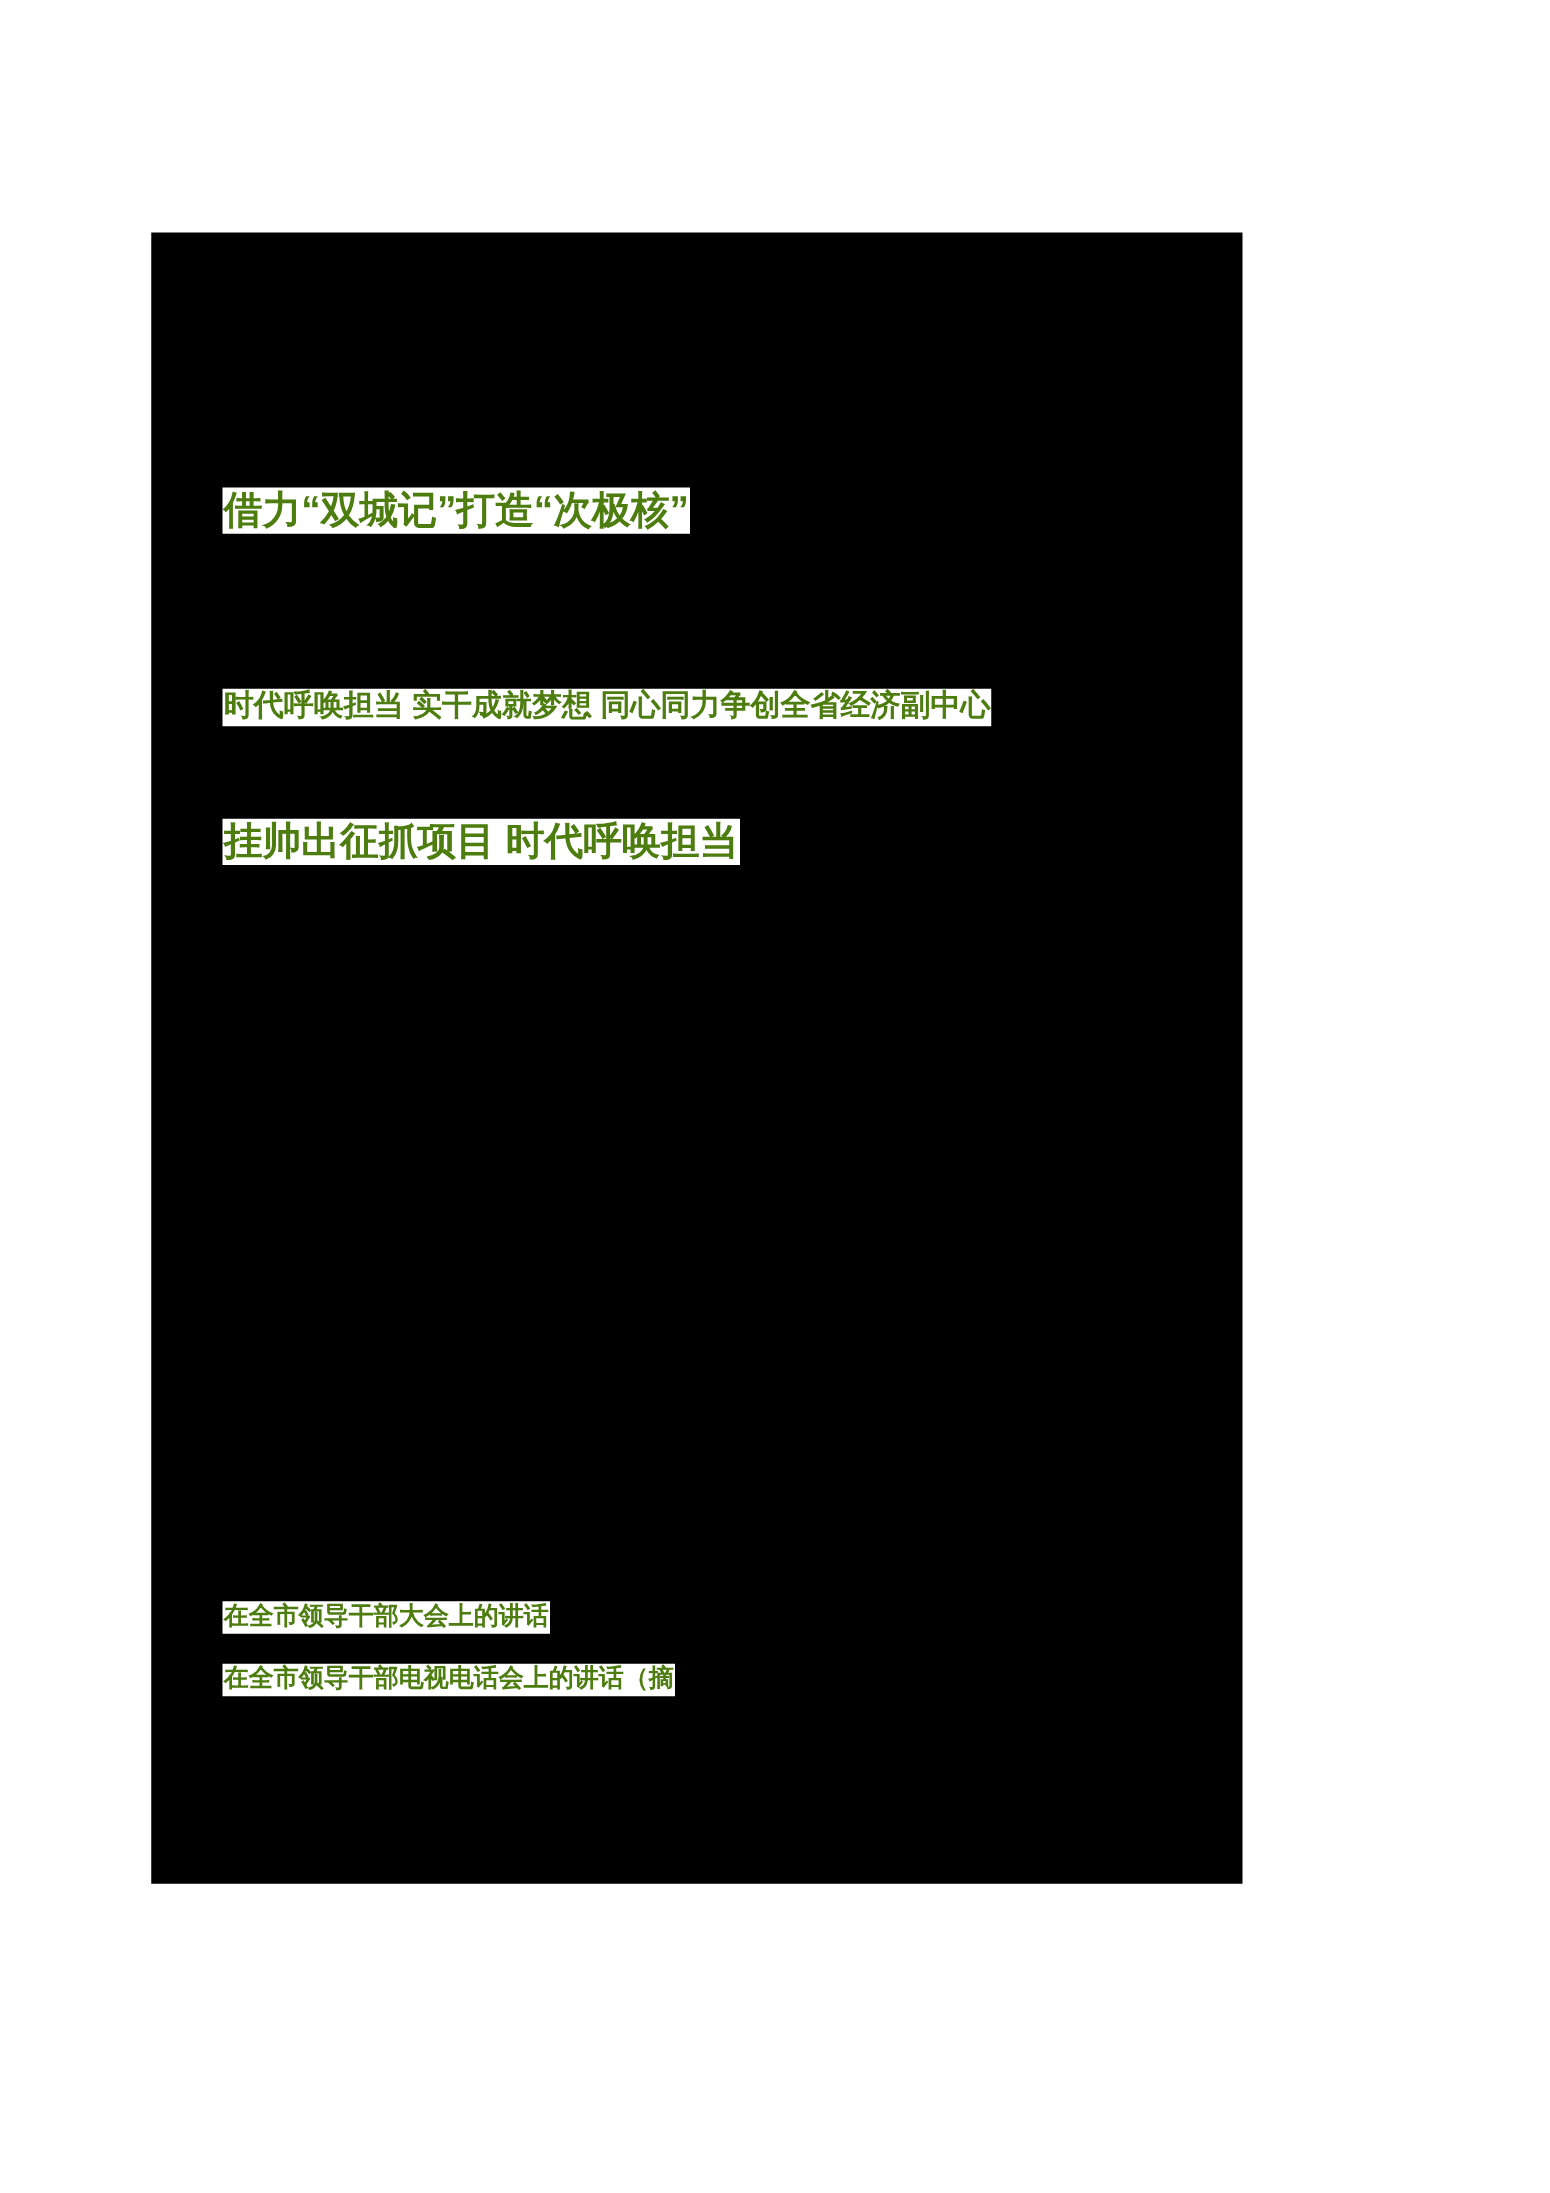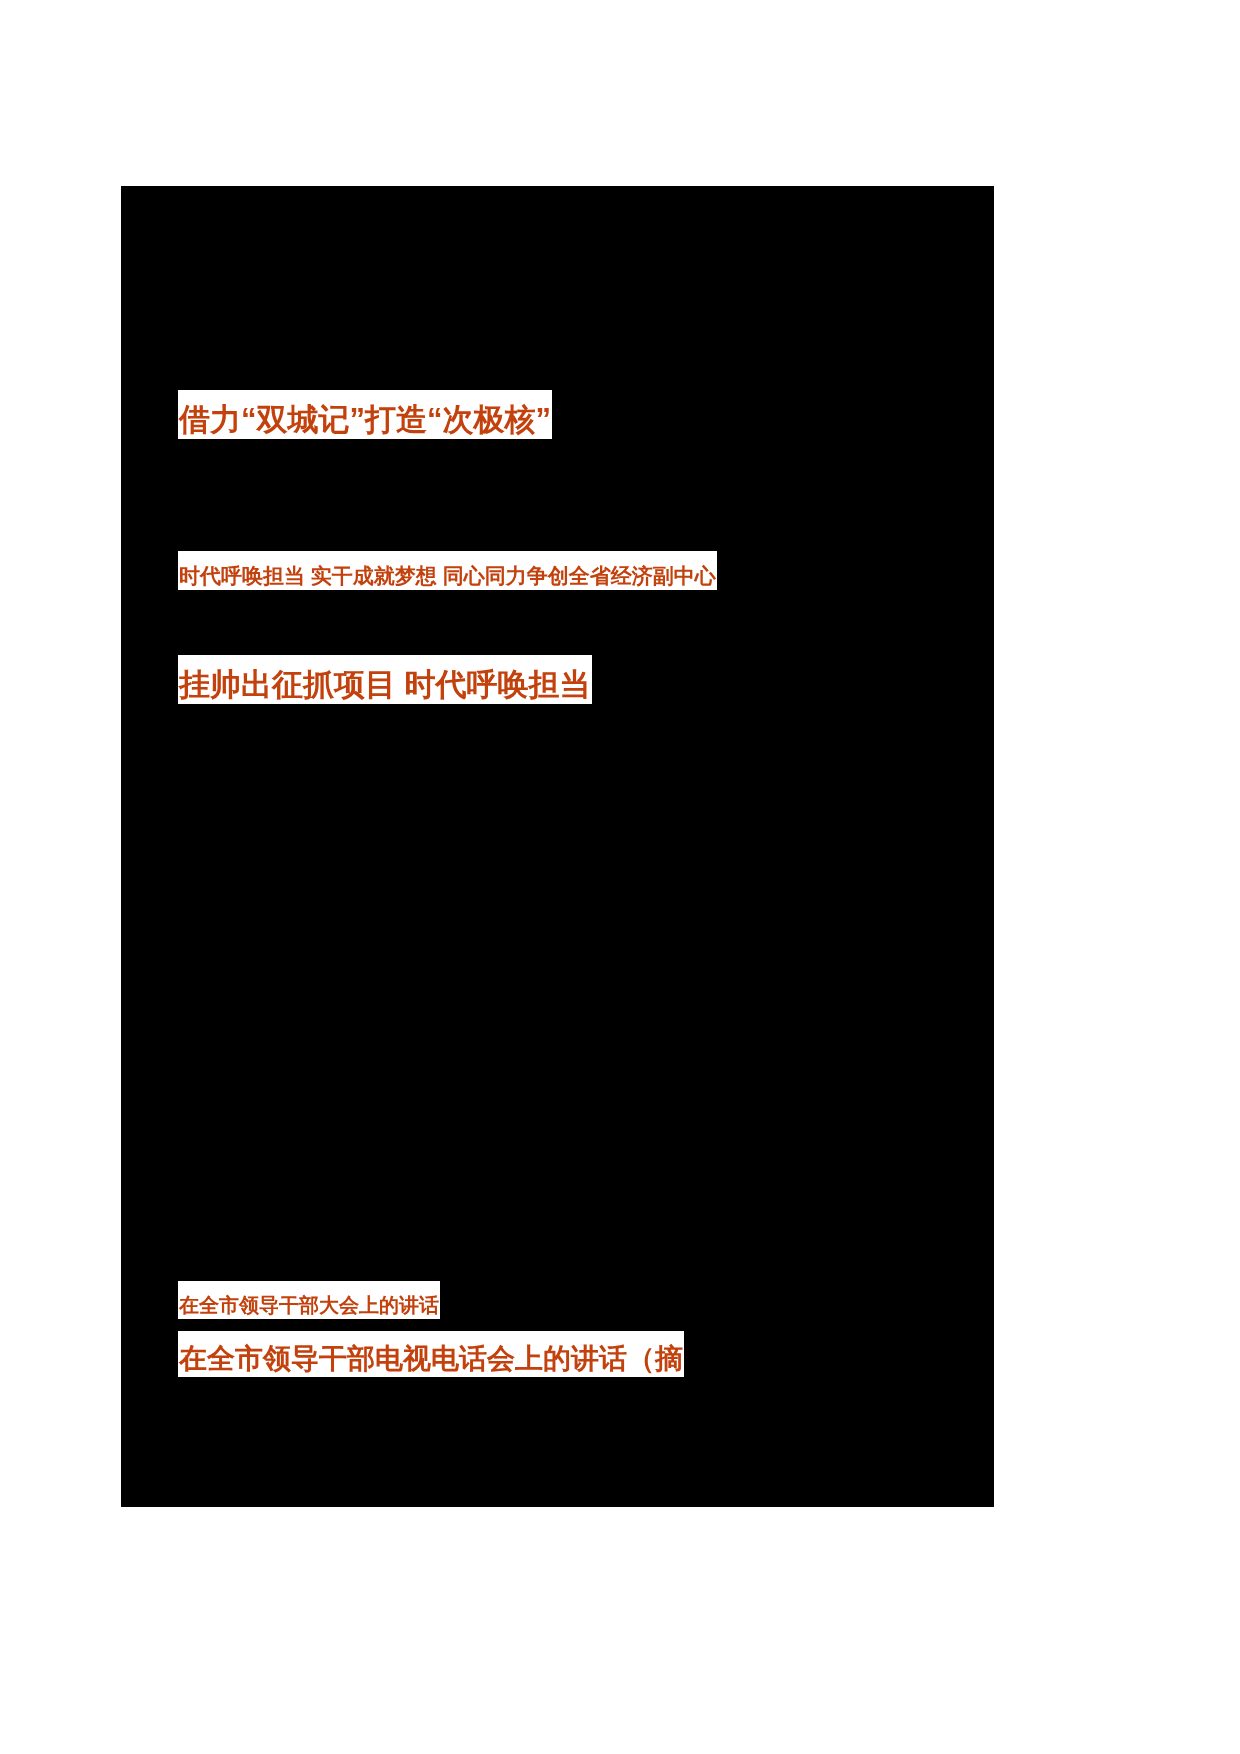--- a/index.html
+++ b/index.html
@@ -28,51 +28,51 @@
     left: 121px;
     top: 186px;
     width: 873px;
     height: 1321px;
     background: #000000;
   }
   
   .text-line {
     position: absolute;
     background: #ffffff;
-    color: #c2410c;
+    color: #4d7c0f;
     font-weight: bold;
     white-space: nowrap;
     line-height: 1.0;
     letter-spacing: 0px;
-    padding: 14px 1px 4px 1px;
+    padding: 2px 1px 4px 1px;
   }
   .t-title {
     left: 178px;
     top: 390px;
     font-size: 31px;
   }
   .t-sub1 {
     left: 178px;
     top: 551px;
-    font-size: 21px;
+    font-size: 24px;
   }
   .t-sub2 {
     left: 178px;
     top: 655px;
     font-size: 31px;
   }
   .t-foot1 {
     left: 178px;
     top: 1281px;
     font-size: 20px;
   }
   .t-foot2 {
     left: 178px;
     top: 1331px;
-    font-size: 28px;
+    font-size: 20px;
   }
 </style>
 </head>
 <body>
 
 <div class="page">
   <div class="doc-canvas">
   </div>
 
   <div class="text-line t-title">借力“双城记”打造“次极核”</div>

